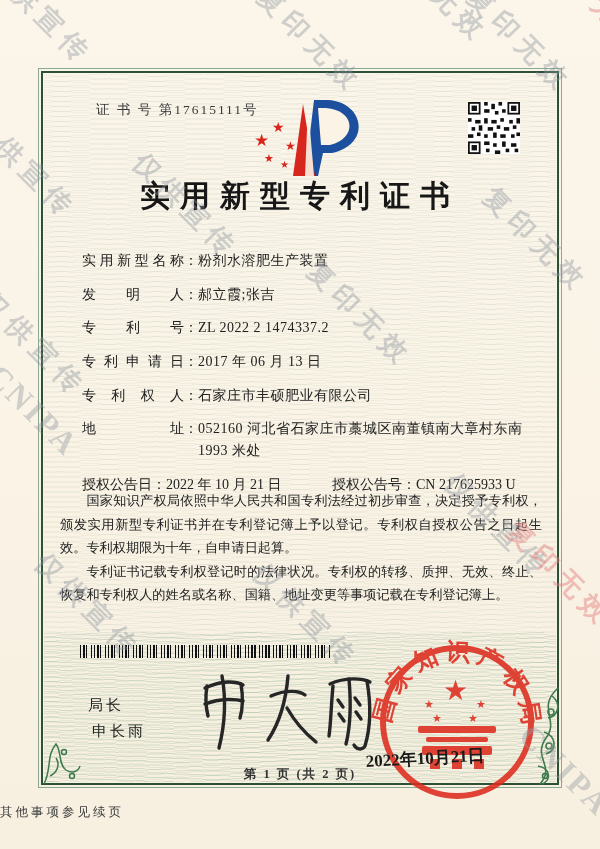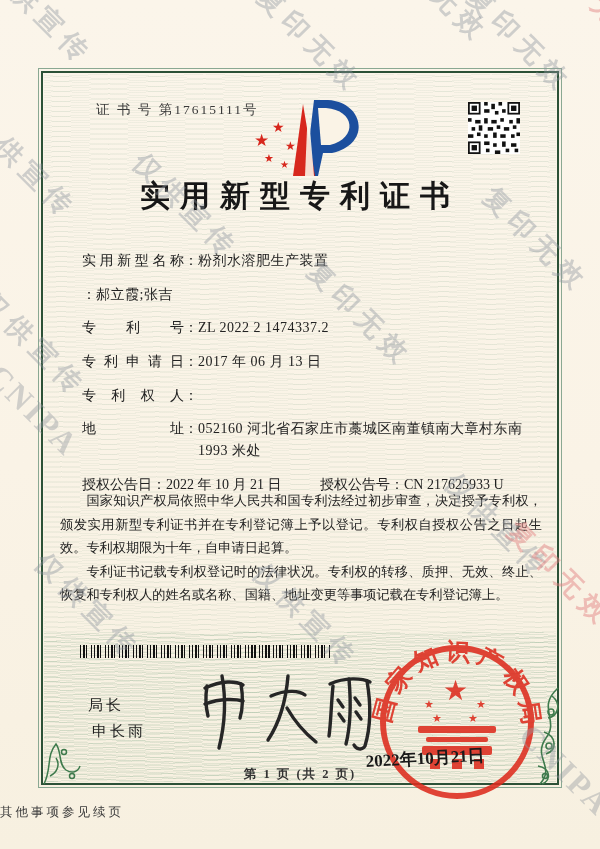--- a/index.html
+++ b/index.html
@@ -37,21 +37,21 @@
   .qr{left:468px;top:102px;}
   .title{left:0;top:176px;width:100%;text-align:center;font-size:30px;font-weight:bold;
          letter-spacing:10px;color:#171717;}
 
   
   .fields{left:82px;top:250px;width:446px;font-size:14px;color:#222;}
   .frow{display:flex;margin-bottom:12px;line-height:1.55;}
   .flabel{width:102px;display:inline-block;text-align:justify;text-align-last:justify;flex:none;}
   .fcolon{flex:none;}
   .fvalue{flex:1;letter-spacing:.5px;}
-  .grant-row{display:flex;line-height:1.55;}
+  .grant-row{display:flex;line-height:1.55;gap:12px;}
   .grant-left{width:238px;flex:none;}
 
   
   .paras{left:60px;top:489px;width:482px;font-size:13.2px;line-height:1.78;color:#222;
          text-align:justify;}
   .paras p{margin:0;text-indent:2em;}
 
   
   .barcode{left:80px;top:645px;width:252px;height:13px;
      background:repeating-linear-gradient(90deg,#111 0 1.5px,transparent 1.5px 3px,#111 3px 5px,
@@ -159,36 +159,38 @@
 
 <div class="abs title">实用新型专利证书</div>
 
 <div class="abs fields">
   <div class="frow">
     <span class="flabel">实用新型名称</span>
       <span class="fcolon">：</span>
     <span class="fvalue">粉剂水溶肥生产装置</span>
   </div>
   <div class="frow">
+    <span class="flabel">发明人</span>
       <span class="fcolon">：</span>
     <span class="fvalue">郝立霞;张吉</span>
   </div>
   <div class="frow">
     <span class="flabel">专利号</span>
       <span class="fcolon">：</span>
     <span class="fvalue">ZL 2022 2 1474337.2</span>
   </div>
   <div class="frow">
     <span class="flabel">专利申请日</span>
       <span class="fcolon">：</span>
     <span class="fvalue">2017 年 06 月 13 日</span>
   </div>
   <div class="frow">
     <span class="flabel">专利权人</span>
       <span class="fcolon">：</span>
+    <span class="fvalue">石家庄市丰硕肥业有限公司</span>
   </div>
   <div class="frow">
     <span class="flabel">地址</span>
       <span class="fcolon">：</span>
     <span class="fvalue">052160 河北省石家庄市藁城区南董镇南大章村东南 1993 米处</span>
   </div>
   <div class="grant-row">
     <span class="grant-left">
       <span>授权公告日</span><span>：</span><span>2022 年 10 月 21 日</span>
     </span>

